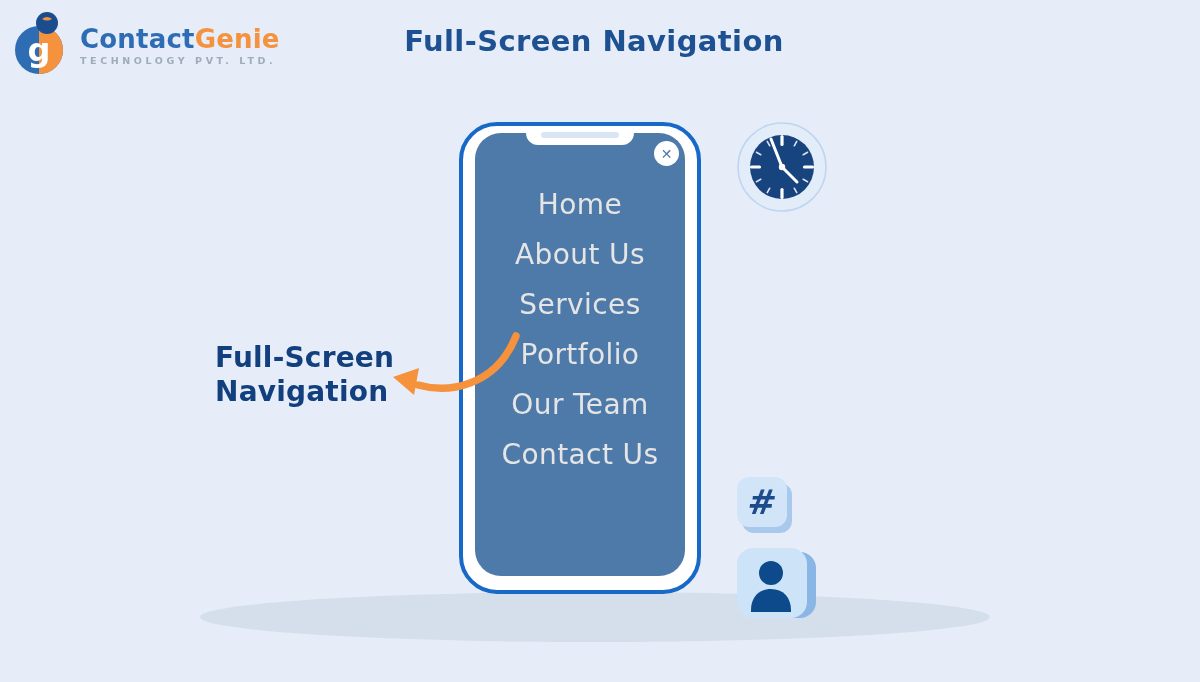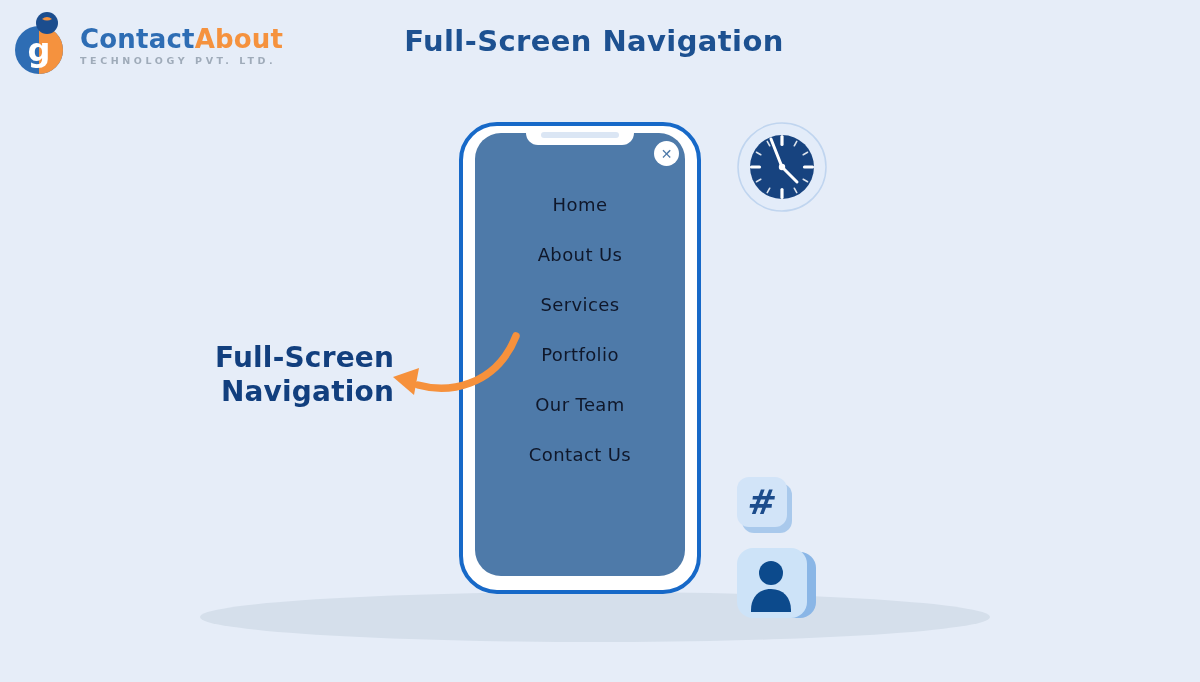--- a/index.html
+++ b/index.html
@@ -45,28 +45,28 @@
   .close-btn{
     position:absolute;top:8px;right:6px;width:25px;height:25px;border-radius:50%;
     background:#ffffff;color:#4e7aa9;font-size:14px;font-weight:bold;
     display:flex;align-items:center;justify-content:center;cursor:pointer;line-height:1;
   }
   .menu{
     position:absolute;left:0;right:0;top:56px;margin:0;padding:0;list-style:none;
   }
   .menu li{
     height:30px;margin-bottom:20px;display:flex;align-items:center;justify-content:center;
-    color:#0f172a;font-size:18px;letter-spacing:.4px;cursor:pointer;
+    color:#e5e5e5;font-size:28px;letter-spacing:.4px;cursor:pointer;
   }
   
   .clock{position:absolute;left:736px;top:121px;z-index:2;}
   
   .caption{
     position:absolute;left:215px;top:341px;z-index:3;
-    font-size:28px;font-weight:bold;color:#123f7e;line-height:34px;letter-spacing:.2px;text-align:right;
+    font-size:28px;font-weight:bold;color:#123f7e;line-height:34px;letter-spacing:.2px;
   }
   .arrow-svg{position:absolute;left:388px;top:328px;z-index:5;}
   
   .tile-wrap{position:absolute;z-index:2;}
   .tile-wrap.hash{left:737px;top:477px;width:56px;height:57px;}
   .tile-wrap.person{left:737px;top:548px;width:80px;height:72px;}
   .tile-shadow{position:absolute;border-radius:12px;background:#a9c9ec;}
   .hash .tile-shadow{left:5px;top:6px;width:50px;height:50px;}
   .person .tile-shadow{left:9px;top:4px;width:70px;height:66px;background:#8ab6e6;border-radius:16px;}
   .tile-face{
@@ -89,21 +89,21 @@
   <div class="logo">
     <svg class="logo-mark" viewBox="0 0 62 70">
       <circle cx="29" cy="44" r="24" fill="#2e6db4"></circle>
       <path d="M29,20 a24,24 0 0 1 0,48 z" fill="#f5923e"></path>
       <text x="29" y="55" text-anchor="middle" font-size="32" font-weight="bold" fill="#ffffff" font-family="DejaVu Sans, sans-serif">g</text>
       <circle cx="37" cy="17" r="11" fill="#1b4d8e"></circle>
       <path d="M32,13 q5,-4 10,0 q-5,3 -10,0 z" fill="#f5923e"></path>
     </svg>
     <div class="logo-text">
       <div class="logo-name">
-        <span class="b1">Contact</span><span class="b2">About</span>
+        <span class="b1">Contact</span><span class="b2">Genie</span>
       </div>
       <div class="logo-tagline">TECHNOLOGY PVT. LTD.</div>
     </div>
   </div>
 
   <div class="main-title">Full-Screen Navigation</div>
 
   <div class="phone">
     <div class="speaker"></div>
     <div class="screen">

